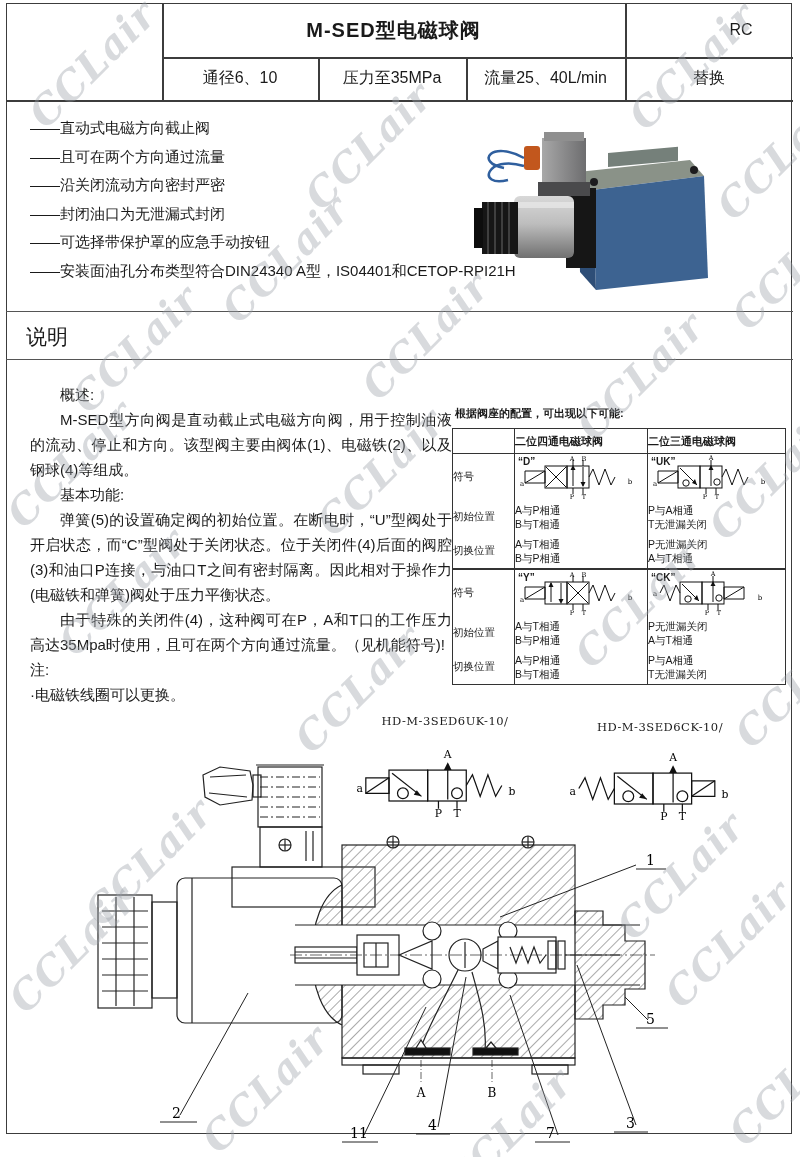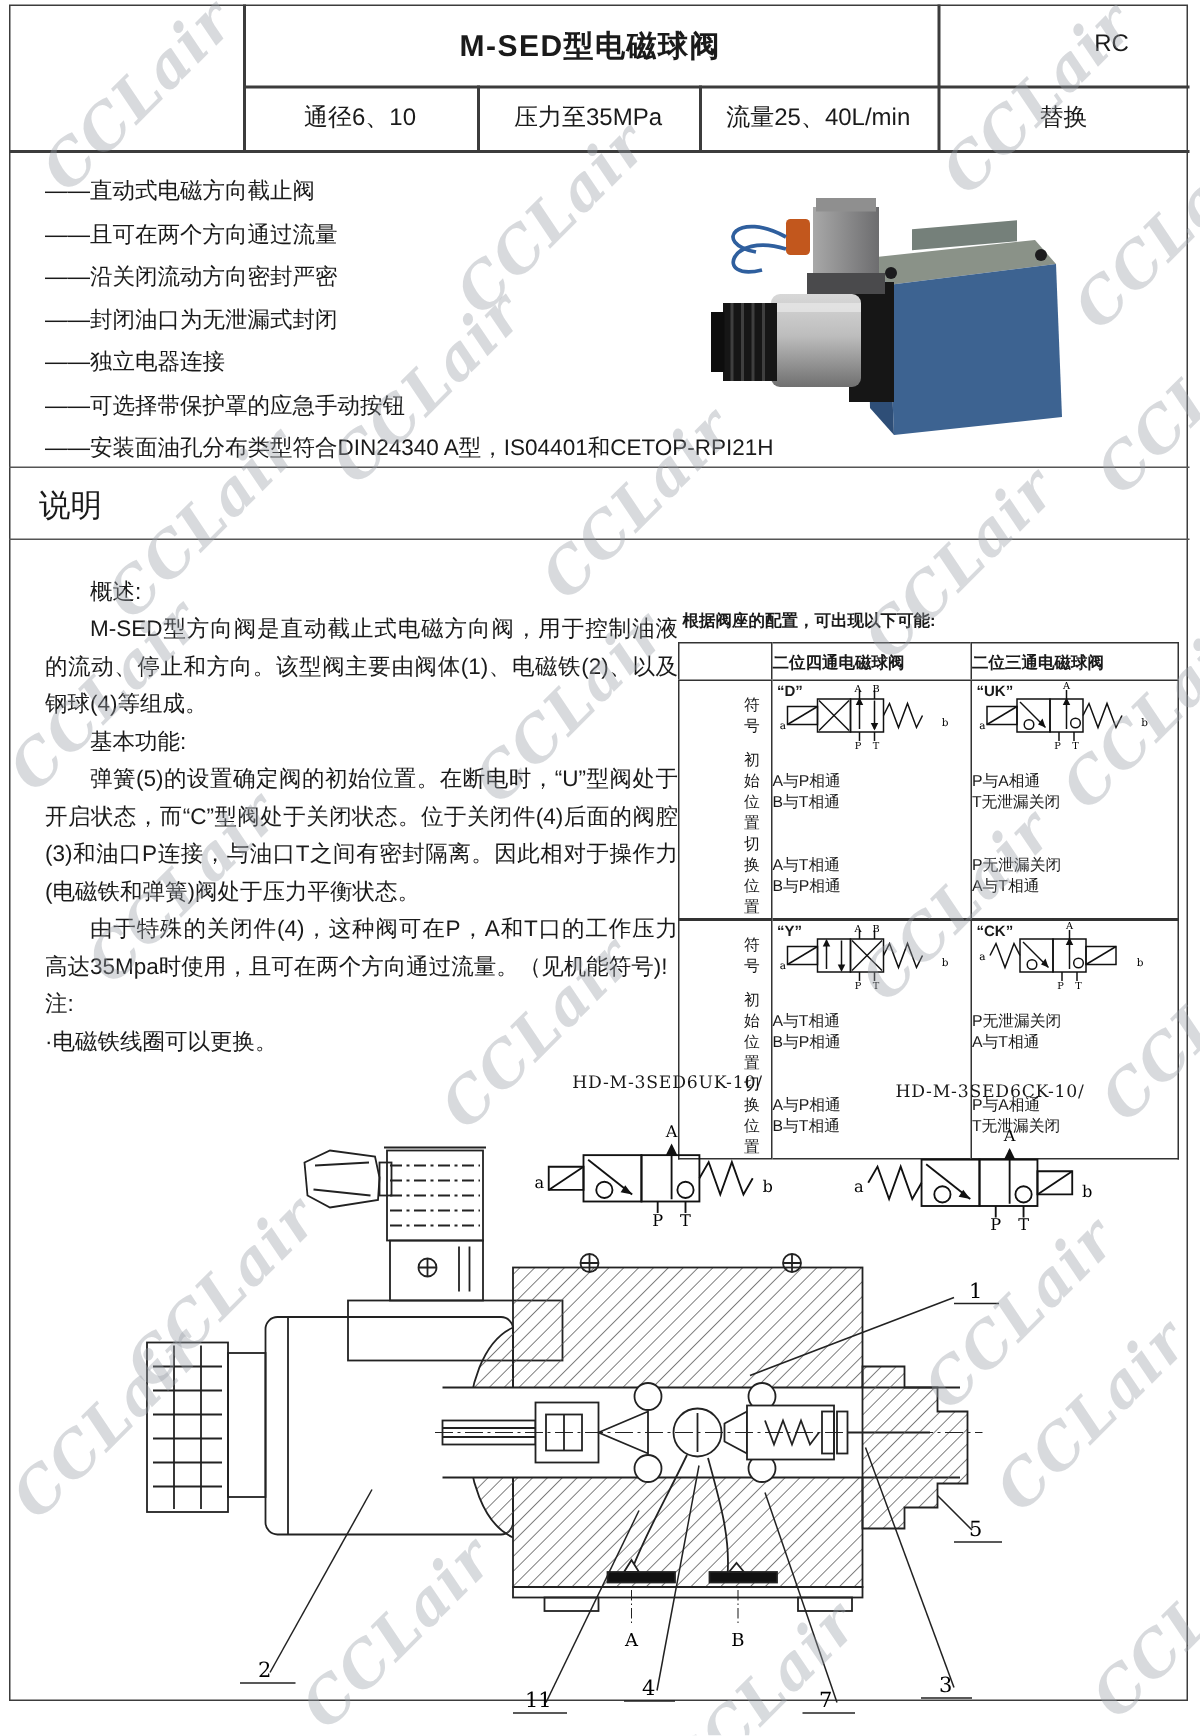--- a/index.html
+++ b/index.html
@@ -21,21 +21,21 @@
   
   .desc{position:absolute;left:30px;top:382px;width:422px;font-size:15px;line-height:25px;text-align:justify;}
   .desc p{margin:0;text-indent:2em;}
   .desc .lab{text-indent:2em;}
   .desc .note{text-indent:0;}
   
   .cfg-intro{position:absolute;left:455px;top:406px;font-size:11px;font-weight:700;}
   table.cfg{position:absolute;left:452px;top:428px;border-collapse:collapse;table-layout:fixed;
             border:1.5px solid #333;font-size:10.5px;}
   table.cfg td{border-left:1px solid #333;padding:0;vertical-align:middle;}
-  table.cfg td:first-child{border-left:none;padding-left:43px;}
+  table.cfg td:first-child{border-left:none;}
   table.cfg tr.hdr td{border-bottom:1px solid #333;font-weight:700;font-size:11px;height:24px;}
   table.cfg tr.blockend td{border-bottom:2px solid #333;}
   table.cfg td.symcell{position:relative;height:46px;}
   table.cfg .symtag{position:absolute;left:3px;top:2px;font-size:10px;font-weight:700;}
   table.cfg .twoline{line-height:14px;padding:3px 0;}
   table.cfg td.rl{font-size:10.5px;}
   
   .symtitle{position:absolute;font-family:"DejaVu Serif",serif;font-size:11.5px;letter-spacing:.5px;}
   
   .wm{position:absolute;transform:rotate(-45deg);font:italic 700 40px "DejaVu Serif",serif;
@@ -62,21 +62,20 @@
   <div class="hcell spec" style="left:162px;top:57px;width:156px;height:43px;">通径6、10</div>
   <div class="hcell spec" style="left:318px;top:57px;width:148px;height:43px;">压力至35MPa</div>
   <div class="hcell spec" style="left:466px;top:57px;width:159px;height:43px;">流量25、40L/min</div>
   <div class="hcell spec" style="left:625px;top:57px;width:168px;height:43px;">替换</div>
 
   <div class="features">
     <div class="feature">——直动式电磁方向截止阀</div>
     <div class="feature">——且可在两个方向通过流量</div>
     <div class="feature">——沿关闭流动方向密封严密</div>
     <div class="feature">——封闭油口为无泄漏式封闭</div>
-    <div class="feature">——独立电器连接</div>
     <div class="feature">——可选择带保护罩的应急手动按钮</div>
     <div class="feature">——安装面油孔分布类型符合DIN24340 A型，IS04401和CETOP-RPI21H</div>
   </div>
 
   <svg class="abs" style="left:458px;top:110px;" width="270" height="195" viewBox="0 0 270 195">
     <defs>
       <linearGradient id="coil" x1="0" y1="0" x2="0" y2="1">
         <stop offset="0" stop-color="#d8d8d8"></stop>
           <stop offset="0.45" stop-color="#bdbdbd"></stop>
         <stop offset="1" stop-color="#707070"></stop>

